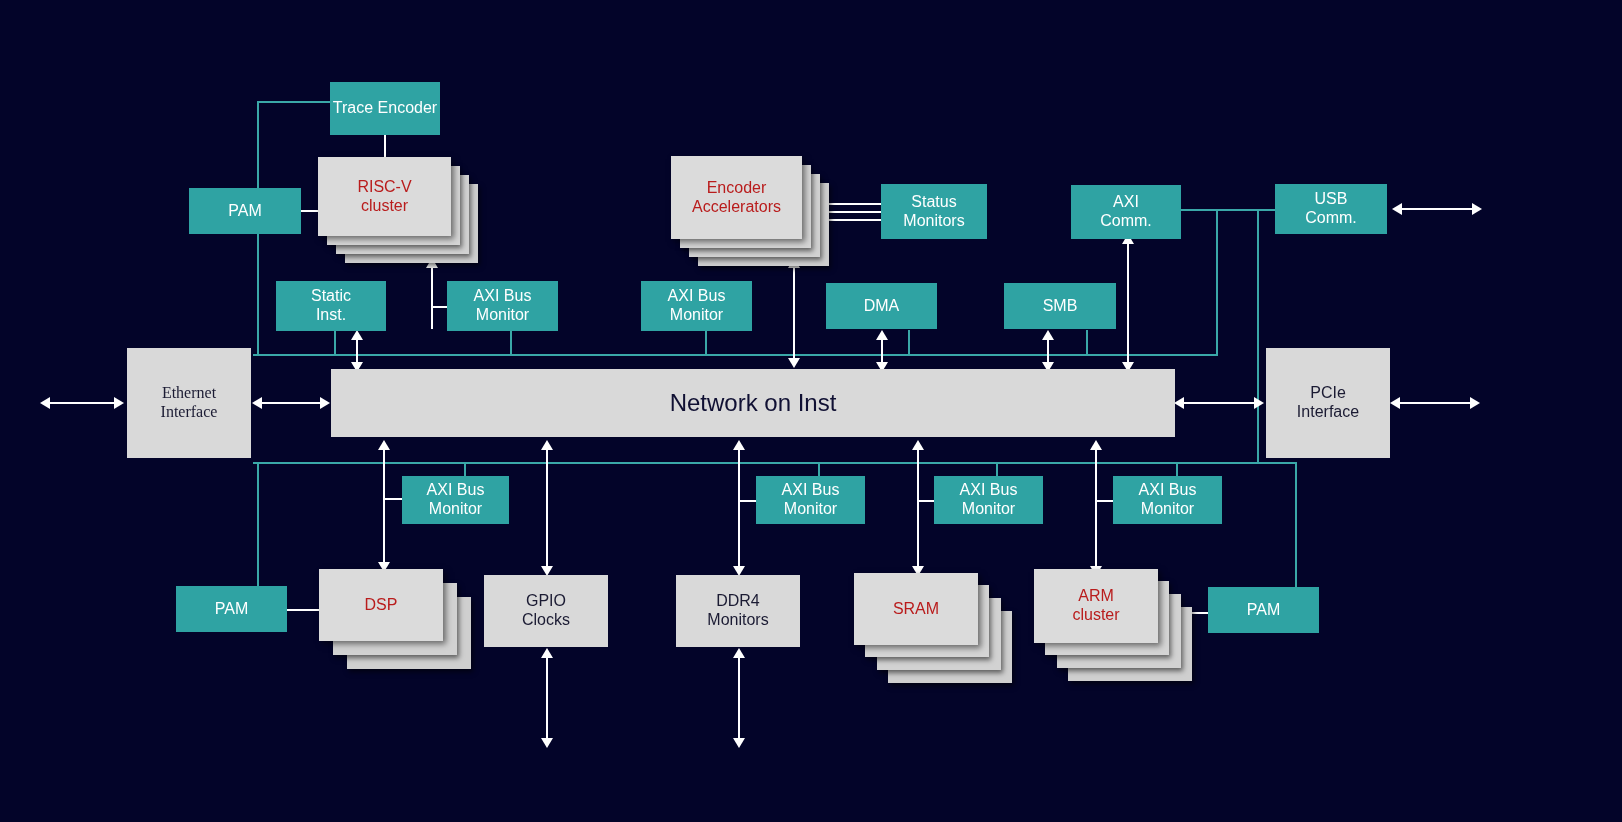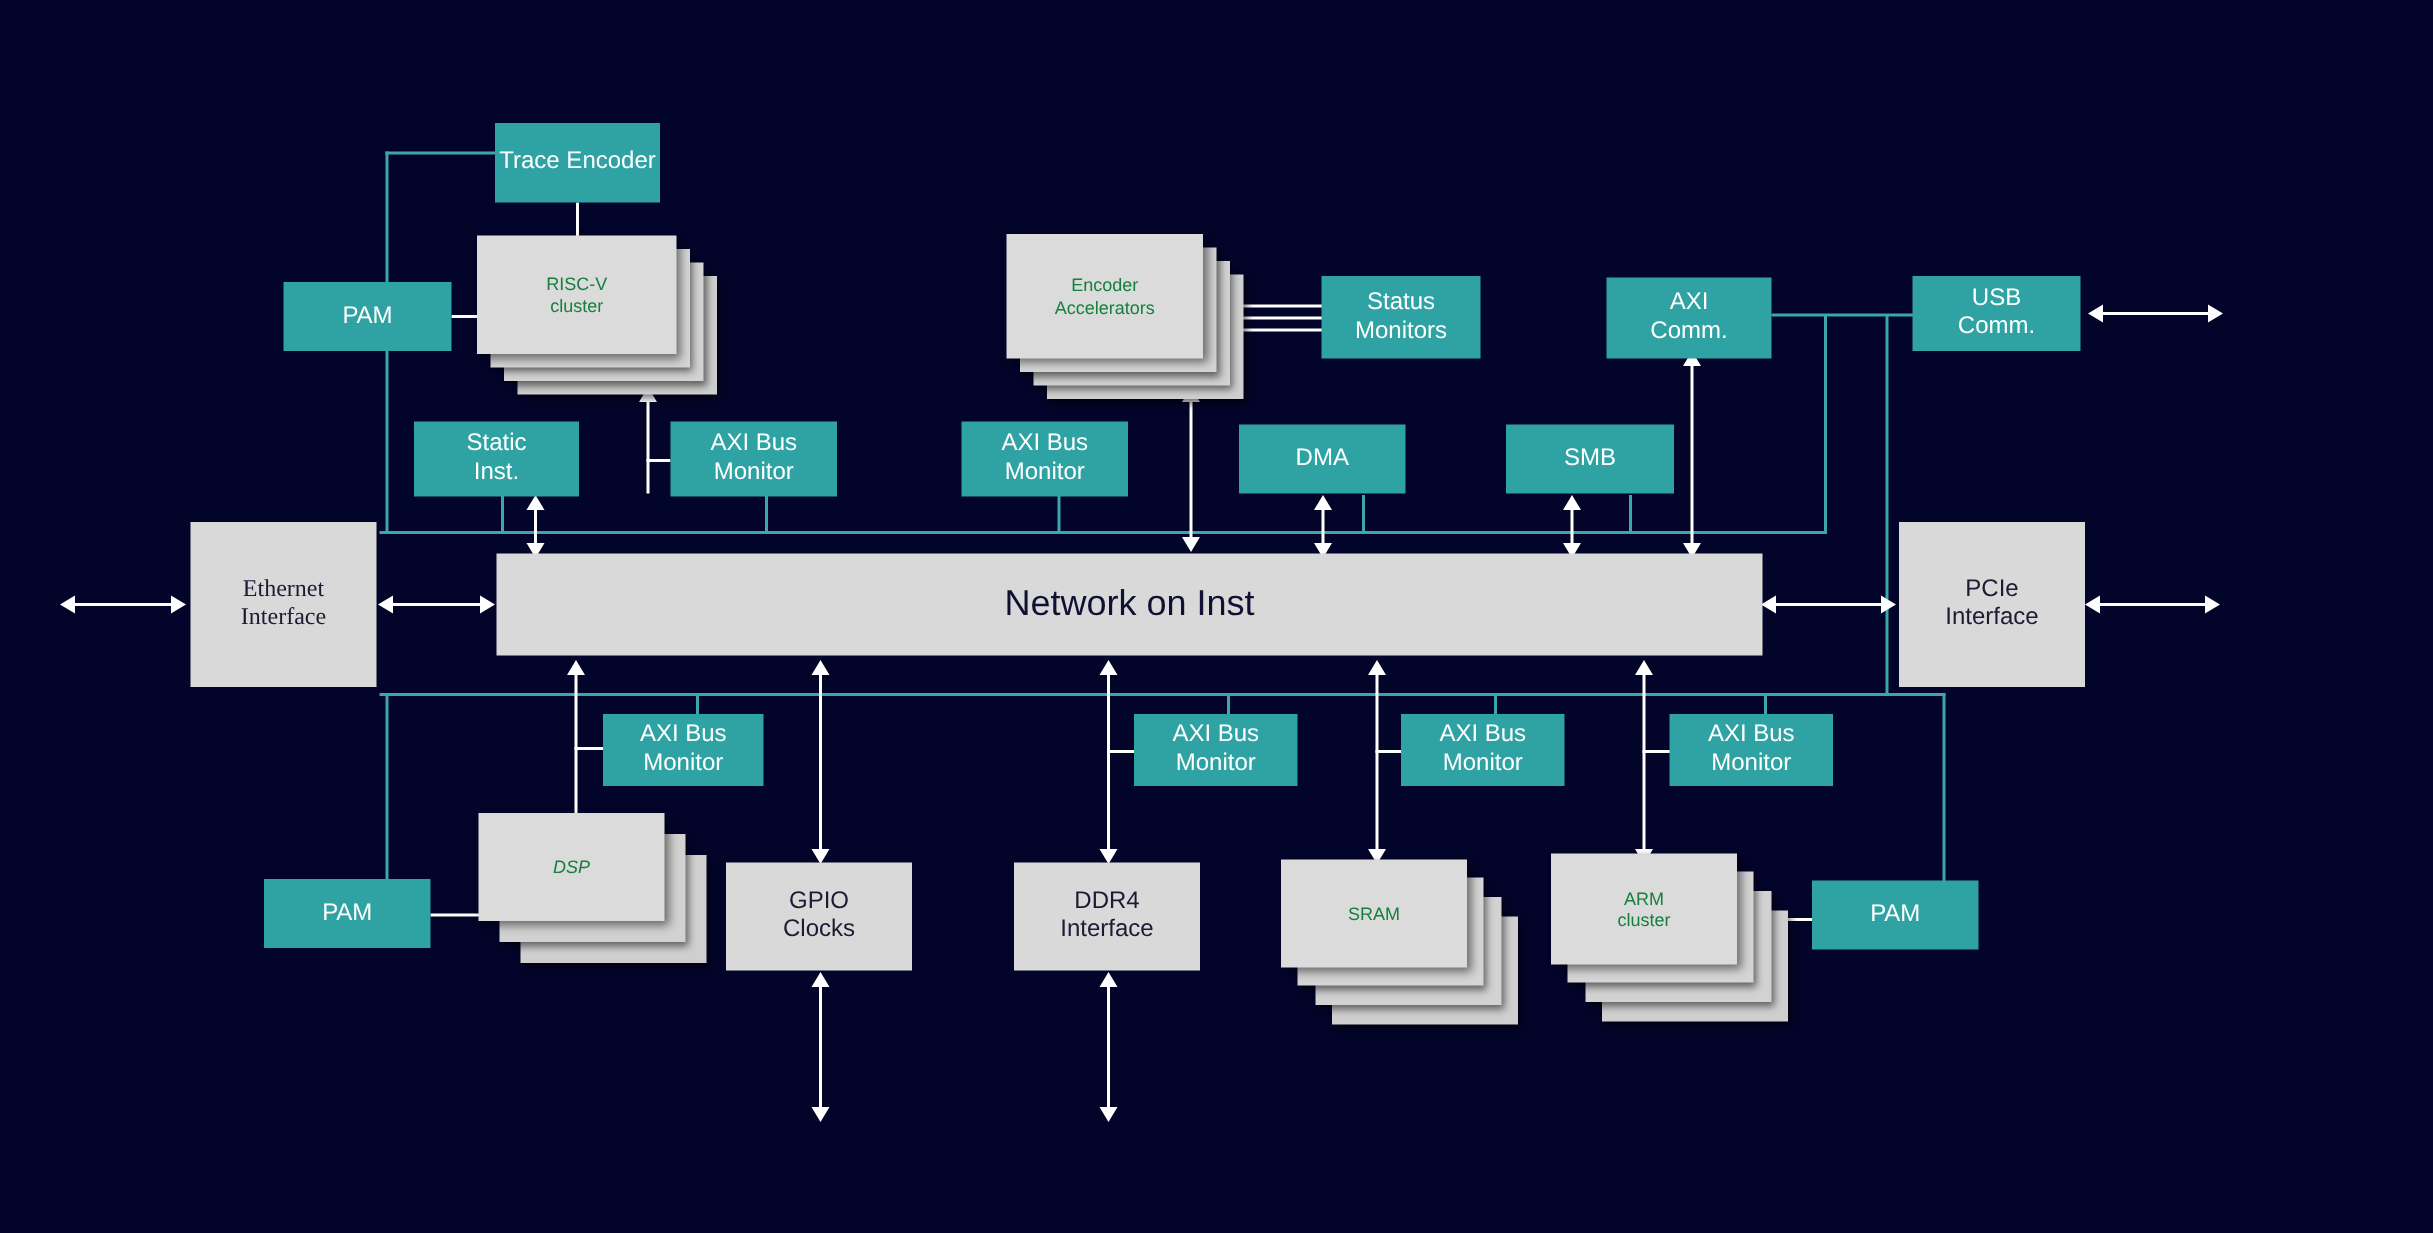--- a/index.html
+++ b/index.html
@@ -42,21 +42,21 @@
     box-shadow:2px 3px 5px rgba(0,0,0,0.55);
   }
   .stack .layer.l1 { background:#CFCFCF; }
   .stack .layer.l2 { background:#D2D2D2; }
   .stack .layer.l3 { background:#D5D5D5; }
   .stack .face {
     position:absolute;
     background:#DBDBDB;
     display:flex; align-items:center; justify-content:center;
     text-align:center; white-space:pre-line;
-    color:#15803d; font-size:12px; line-height:1.18;
+    color:#b91c1c; font-size:16px; line-height:1.18;
     box-shadow:3px 3px 6px rgba(0,0,0,0.5);
     z-index:5;
   }
 
   
   .wire  { position:absolute; background:#FFFFFF; z-index:10; }
   .twire { position:absolute; background:#3AA8A8; z-index:8; }
 
   
   .ah { position:absolute; width:0; height:0; z-index:11; }
@@ -282,36 +282,36 @@
 
   <div class="node teal" style="left:1113px; top:476px; width:109px; height:48px;">
     <span>AXI Bus
 Monitor</span>
   </div>
 
   <div class="node teal" style="left:176px; top:586px; width:111px; height:46px;">
     <span>PAM</span>
   </div>
 
-  <div class="stack" style="left:319px; top:542px; width:150px; height:72px;font-style:italic;">
+  <div class="stack" style="left:319px; top:569px; width:150px; height:72px;">
     <div class="layer l1" style="left:28px; top:28px; width:124px; height:72px;"></div>
     <div class="layer l2" style="left:14px; top:14px; width:124px; height:72px;"></div>
     <div class="face" style="left:0px; top:0px; width:124px; height:72px;">
       <span>DSP</span>
     </div>
   </div>
 
   <div class="node gray" style="left:484px; top:575px; width:124px; height:72px;">
     <span>GPIO
 Clocks</span>
   </div>
 
   <div class="node gray" style="left:676px; top:575px; width:124px; height:72px;">
     <span>DDR4
-Interface</span>
+Monitors</span>
   </div>
 
   <div class="stack" style="left:854px; top:573px; width:158px; height:110px;">
     <div class="layer l1" style="left:34px; top:38px; width:124px; height:72px;"></div>
     <div class="layer l2" style="left:23px; top:25px; width:124px; height:72px;"></div>
     <div class="layer l3" style="left:11px; top:12px; width:124px; height:72px;"></div>
     <div class="face" style="left:0px; top:0px; width:124px; height:72px;">
       <span>SRAM</span>
     </div>
   </div>

